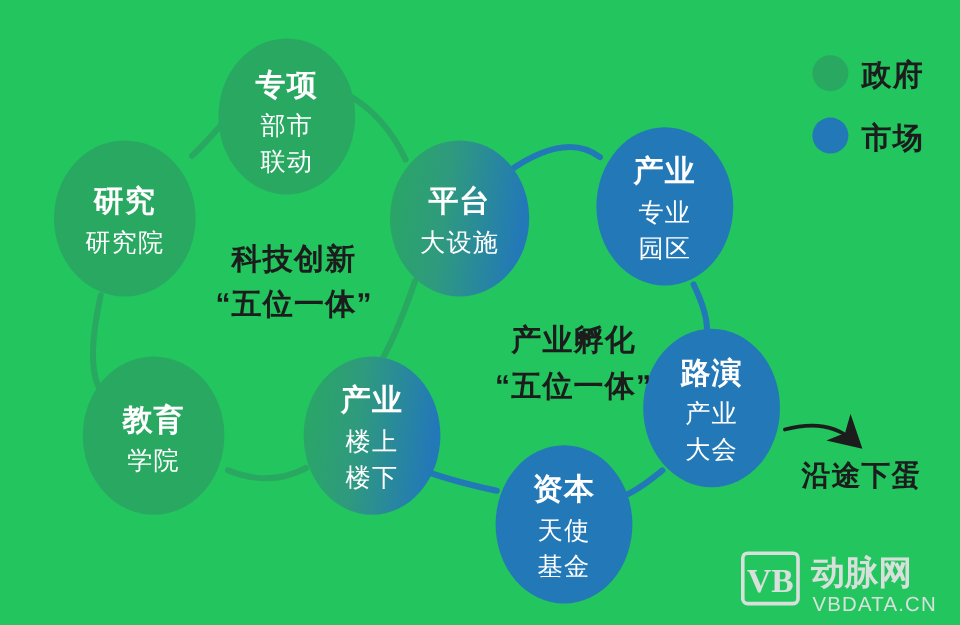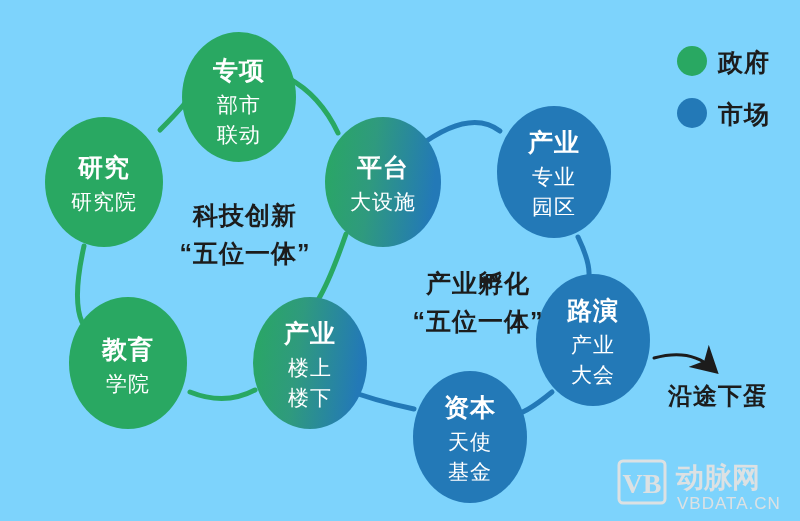--- a/index.html
+++ b/index.html
@@ -8,21 +8,21 @@
     padding: 0;
     background: #ffffff;
   }
   body {
     font-family: "Liberation Sans", "DejaVu Sans", sans-serif;
   }
   #stage {
     position: relative;
     width: 800px;
     height: 521px;
-    background: #7dd3fc;
+    background: #22c55e;
     overflow: hidden;
   }
   #diagram-svg {
     position: absolute;
     left: 0;
     top: 0;
     width: 800px;
     height: 521px;
   }
   .node-title {

